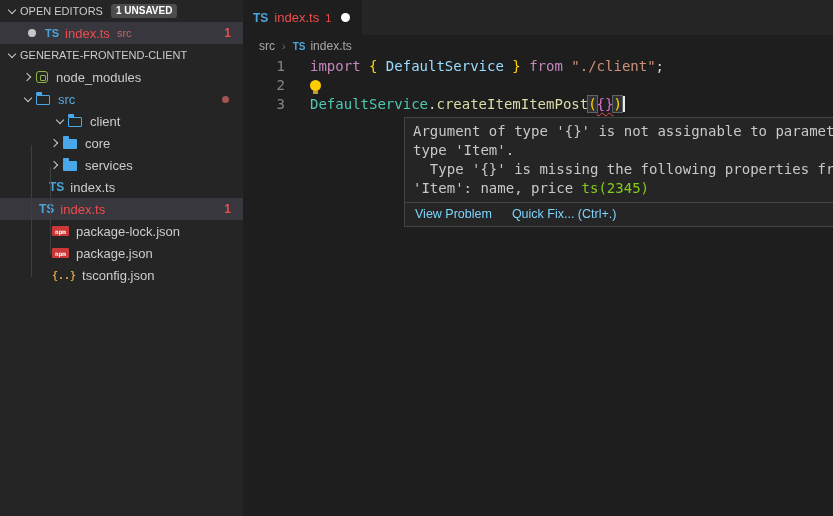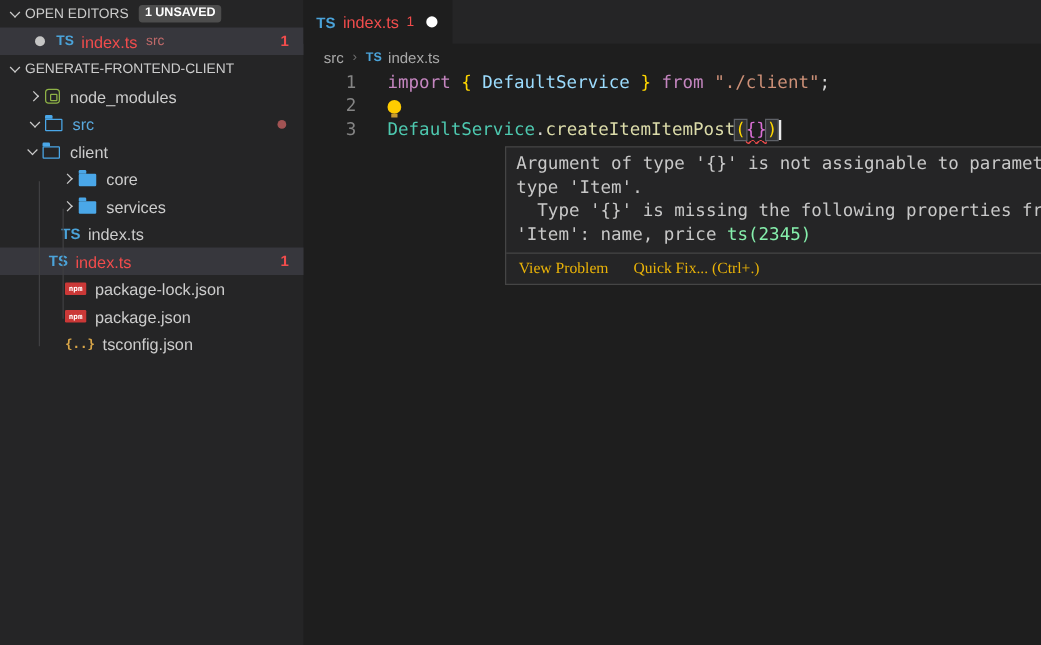--- a/index.html
+++ b/index.html
@@ -43,21 +43,21 @@
   .err-count { margin-left:auto; margin-right:12px; color:#f14c4c; font-size:12px; font-weight:bold; }
   .red-dot { width:7px; height:7px; border-radius:50%; background:#a25353; margin-left:auto; margin-right:14px; flex:none; }
   .fname { color:#cccccc; white-space:nowrap; }
   .fname.error { color:#f14c4c; }
   .fname.blue { color:#59a8dd; }
   .desc { color:#c06a6a; font-size:11px; margin-left:7px; }
   .pl4  { padding-left:4px; }
   .pl20 { padding-left:20px; }
   .pl28 { padding-left:28px; }
   .pl33 { padding-left:52px; }
-  .pl38 { padding-left:18px; }
+  .pl38 { padding-left:52px; }
   .pl39 { padding-left:39px; }
   .pl47 { padding-left:47px;text-align:center; }
   .pl49 { padding-left:49px; }
   .guide { position:absolute; width:1px; background:#3f3f41; }
   
   .main { position:absolute; left:243px; top:0; width:590px; height:516px; background:#1e1e1e; }
   .tabs { height:35px; background:#252526; display:flex; }
   .tab { min-width:105px; background:#1e1e1e; display:flex; align-items:center; padding:0 12px 0 10px; font-size:13px; cursor:pointer; }
   .tab .tab-name { color:#f14c4c; }
   .tab .tab-cnt { color:#f14c4c; margin-left:6px; font-size:11px; }
@@ -81,24 +81,24 @@
   .squiggle { text-decoration:underline; text-decoration-style:wavy; text-decoration-color:#f14c4c;
     text-decoration-thickness:1px; text-underline-offset:3px; }
   .cursor { display:inline-block; width:2px; height:16px; background:#eaeaea; vertical-align:text-bottom; margin-left:1px; }
   .bulb { display:inline-block; width:11px; height:11px; background:#ffcc00; border-radius:50%; position:relative; margin-top:4px; }
   .bulb::after { content:""; position:absolute; left:3px; bottom:-3px; width:5px; height:3px; background:#c79a2f; }
   
   .hover-popup { position:absolute; left:404px; top:117px; width:516px; background:#252526;
     border:1px solid #454545; z-index:5; }
   .hover-body { padding:4px 8px; font-family:"DejaVu Sans Mono", monospace; font-size:14px; line-height:19px; color:#c8c8c8; }
   .hover-body .hline { white-space:pre; }
-  .tscode { color:#86efac;text-align:center; }
+  .tscode { color:#84cc16;text-align:center; }
   .hover-actions { border-top:1px solid #454545; padding:4px 10px 5px; display:flex; gap:20px;
     font-size:12.5px; }
-  .link { color:#eab308; cursor:pointer; white-space:nowrap;font-family:Liberation Serif, serif; }
+  .link { color:#7dd3fc; cursor:pointer; white-space:nowrap; }
 </style>
 </head>
 <body>
 
 <div class="app">
 
   <div class="sidebar">
 
 
     <div class="row pl4">

